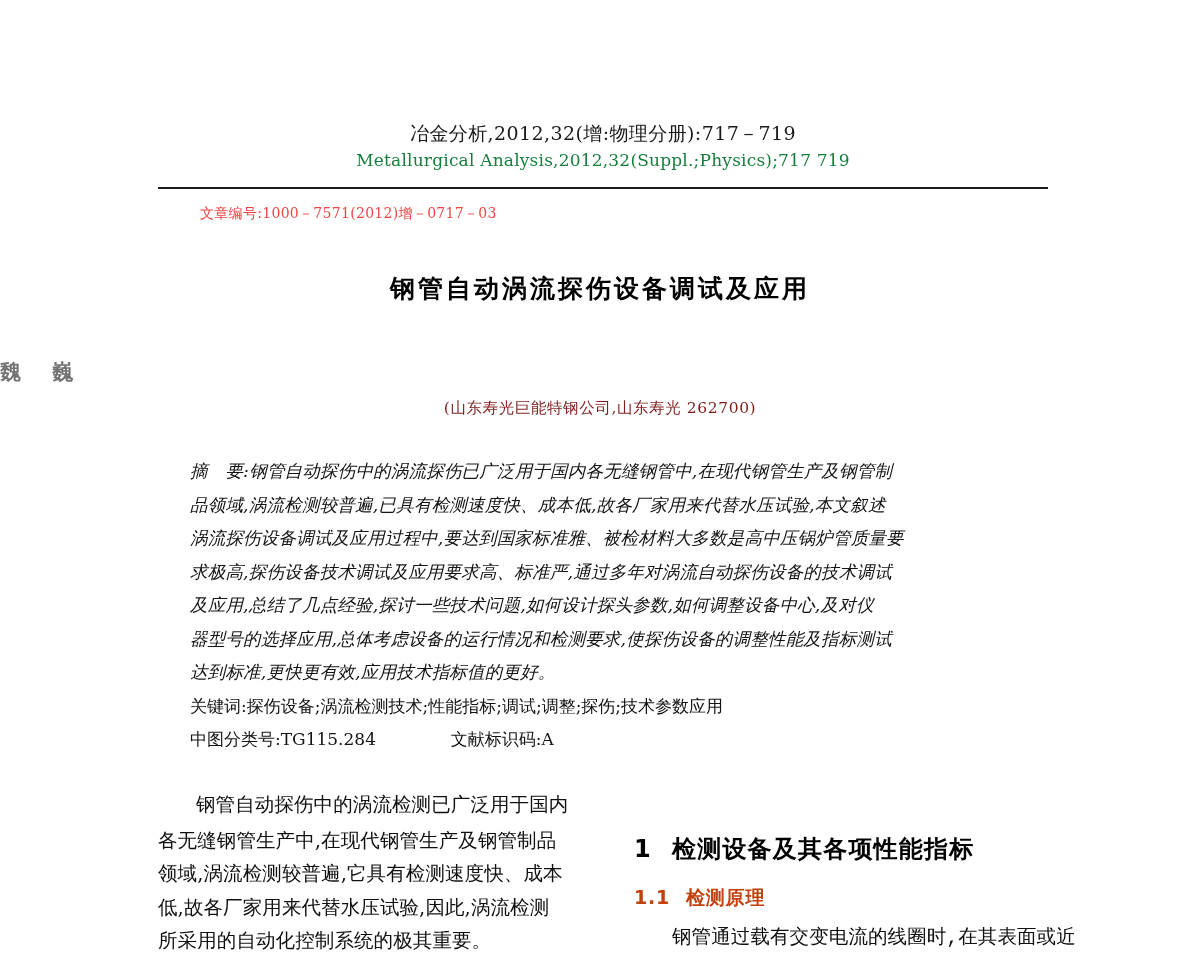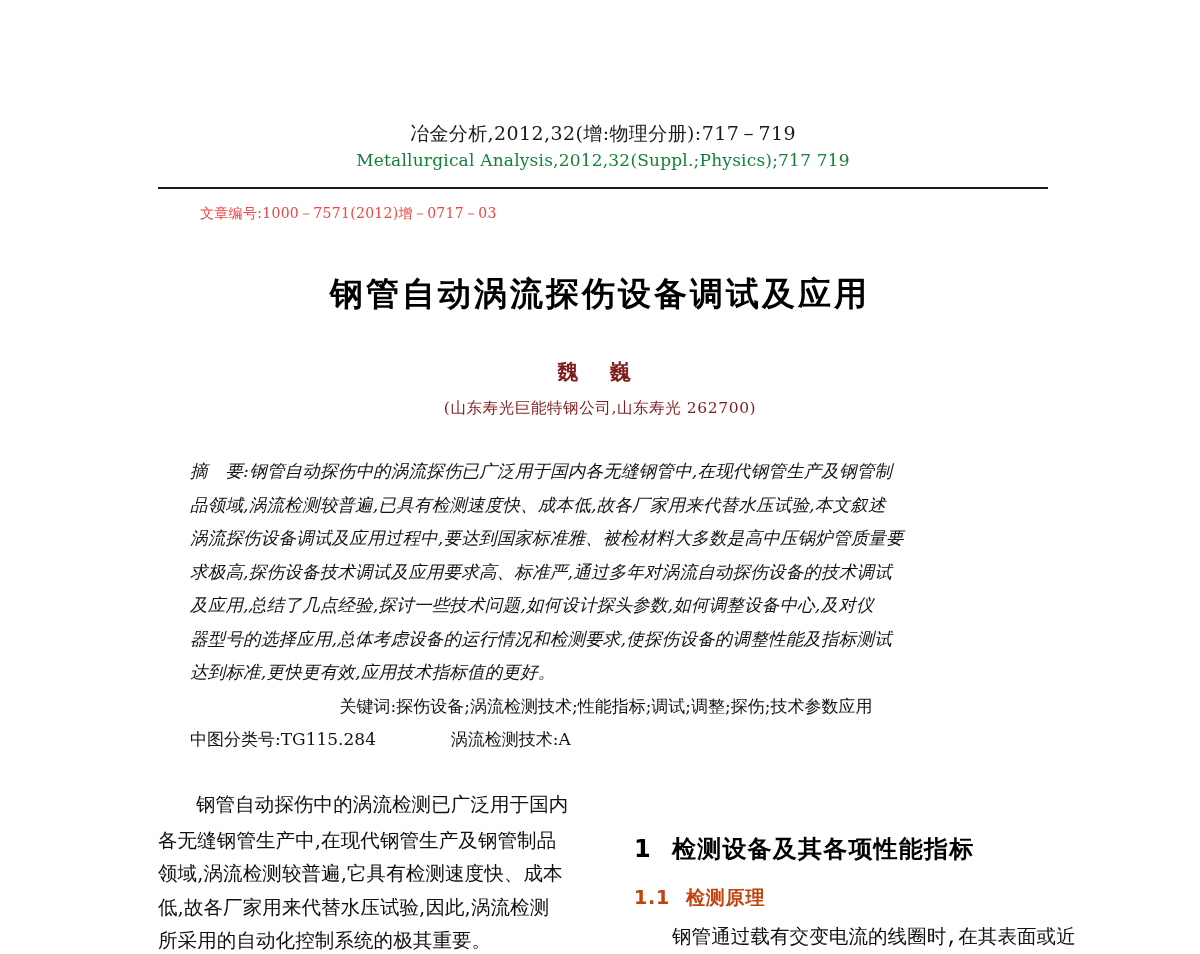--- a/index.html
+++ b/index.html
@@ -66,35 +66,34 @@
 
   
   .title {
     position: absolute;
     left: 0;
     top: 272px;
     width: 1200px;
     text-align: center;
     font-family: "DejaVu Sans", "Liberation Sans", sans-serif;
     font-weight: bold;
-    font-size: 33px;
+    font-size: 25px;
     letter-spacing: 3px;
     color: #000000;
   }
   .author {
     position: absolute;
     left: 0;
     top: 358px;
     width: 1200px;
-    text-align: center;
     font-family: "DejaVu Serif", "Liberation Serif", serif;
     font-weight: bold;
     font-size: 21px;
     letter-spacing: 12px;
-    color: #7f1d1d;
+    color: #737373;
   }
   .affil {
     position: absolute;
     left: 0;
     top: 398px;
     width: 1200px;
     text-align: center;
     font-size: 15.5px;
     letter-spacing: 0.6px;
     color: #7f1d1d;
@@ -119,21 +118,20 @@
 
   .kw {
     position: absolute;
     left: 190px;
     top: 690px;
     width: 832px;
     font-size: 17px;
     line-height: 33px;
     color: #131313;
     white-space: nowrap;
-    text-align: center;
   }
   .clc {
     position: absolute;
     left: 190px;
     top: 723px;
     width: 832px;
     font-size: 17px;
     line-height: 33px;
     color: #131313;
     white-space: nowrap;
@@ -210,21 +208,21 @@
     <div class="abs-line">及应用,总结了几点经验,探讨一些技术问题,如何设计探头参数,如何调整设备中心,及对仪</div>
     <div class="abs-line">器型号的选择应用,总体考虑设备的运行情况和检测要求,使探伤设备的调整性能及指标测试</div>
     <div class="abs-line">达到标准,更快更有效,应用技术指标值的更好。</div>
   </div>
 
   <div class="kw">关键词:探伤设备;涡流检测技术;性能指标;调试;调整;探伤;技术参数应用</div>
 
   <div class="clc">
     <span>中图分类号:TG115.284</span>
     <span class="gap"></span>
-    <span>涡流检测技术:A</span>
+    <span>文献标识码:A</span>
   </div>
 
   <div class="col col-left">
     <div class="body-line indent">钢管自动探伤中的涡流检测已广泛用于国内</div>
     <div class="body-line">各无缝钢管生产中,在现代钢管生产及钢管制品</div>
     <div class="body-line">领域,涡流检测较普遍,它具有检测速度快、成本</div>
     <div class="body-line">低,故各厂家用来代替水压试验,因此,涡流检测</div>
     <div class="body-line">所采用的自动化控制系统的极其重要。</div>
 
   </div>

